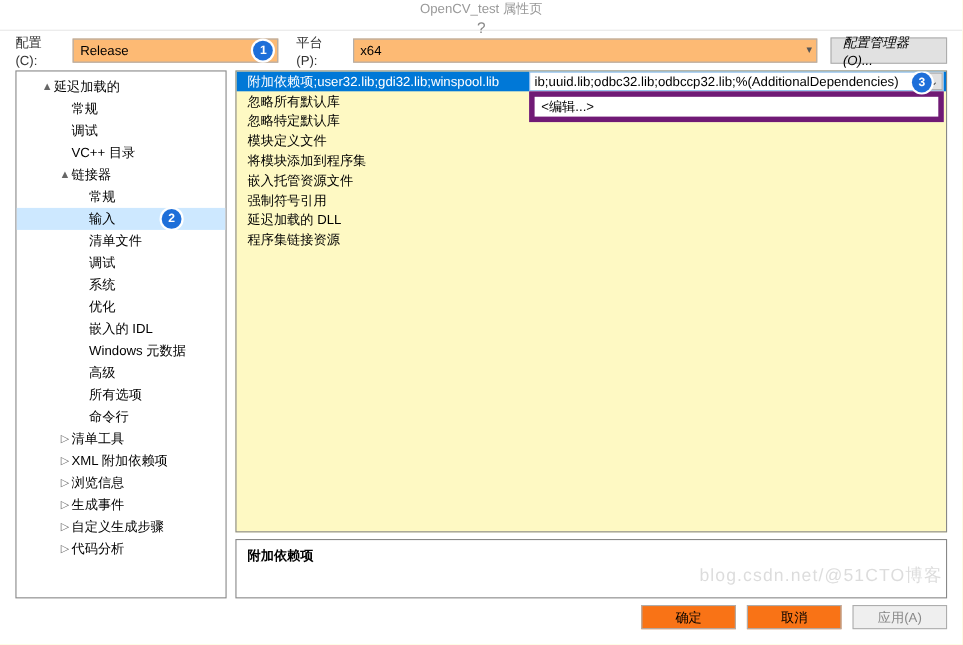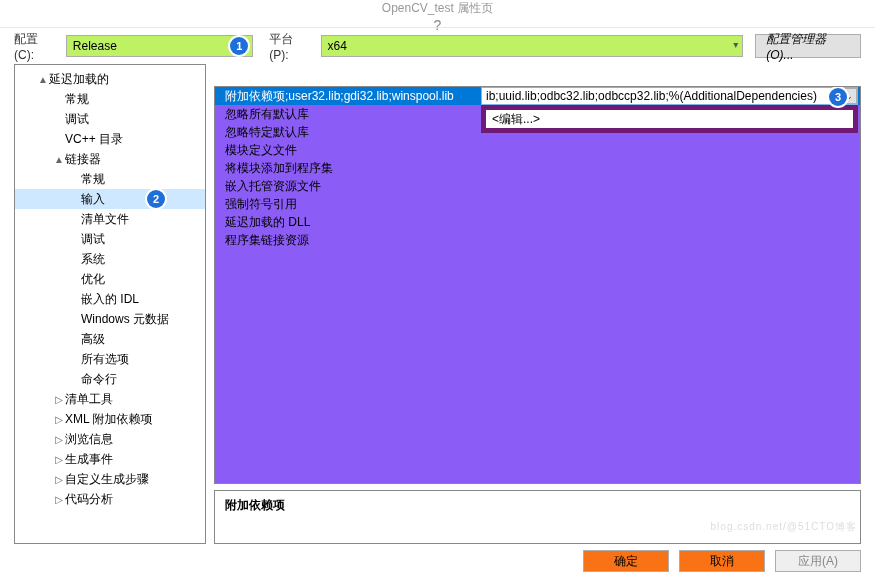--- a/index.html
+++ b/index.html
@@ -2,53 +2,53 @@
 <html><head>
 <meta charset="utf-8">
 <style>
 * { box-sizing: border-box; margin: 0; padding: 0; font-family: "Microsoft YaHei", "Segoe UI", sans-serif; font-size: 12px; }
 body { background: #fff; width: 875px; height: 586px; overflow: hidden; }
 .titlebar { height: 28px; display: flex; align-items: center; padding: 0 8px; color: #999; border-bottom: 1px solid #e8e8e8; background:#fff;flex-direction:column; }
 .titlebar .title { flex: 1; }
 .titlebar .tb-btn { width: 40px; text-align: center; color: #888; font-size: 14px; }
 .toolbar { height: 36px; display: flex; align-items: center; padding: 4px 14px; gap: 6px; }
 .toolbar label { color: #333; margin-right: 2px; }
-.toolbar .sel { height: 22px; border: 1px solid #adadad; background: #bef264; display:flex; align-items:center; padding: 0 6px; position: relative; }
+.toolbar .sel { height: 22px; border: 1px solid #adadad; background: #fdba74; display:flex; align-items:center; padding: 0 6px; position: relative; }
 .sel .chev { position:absolute; right:4px; top:3px; color:#555; font-size: 10px; }
 .sel.config { width: 188px; }
 .sel.platform { width: 424px; }
 .btn { height: 24px; border: 1px solid #adadad; background: #e1e1e1; padding: 0 10px; display:flex; align-items:center; cursor:pointer; }
 .btn.cfg { width: 106px; justify-content:center; margin-left:6px;font-style:italic; }
 .main { display: flex; height: 480px; padding: 0 14px; gap: 8px; }
 .tree-pane { width: 192px; border: 1px solid #888; background: #fff; overflow: auto; padding-top: 4px; }
 .tree-row { display: flex; align-items: center; height: 20px; padding-left: 6px; color: #000; cursor:default; white-space:nowrap; }
 .tree-row.sel-inactive { background: #cde8ff; }
 .tree-tw { width: 12px; color:#666; font-size:10px; display:inline-block; text-align:center; }
 .tree-indent1 { padding-left: 22px; }
 .tree-indent2 { padding-left: 38px; }
 .tree-indent3 { padding-left: 54px; }
 .content { flex:1; display:flex; flex-direction:column; gap:6px; position:relative; }
-.grid { border:1px solid #888; flex:1; background:#8b5cf6; overflow:hidden; position:relative;margin-top:22px; }
+.grid { border:1px solid #888; flex:1; background:#fef9c3; overflow:hidden; position:relative; }
 .grid-row { display:flex; height:18px; align-items:center; }
 .grid-row .gname { width: 256px; padding-left: 10px; color:#000; }
 .grid-row .gval { flex:1; padding-left: 4px; color:#000; }
 .grid-row.sel { background:#0078d7; color:#fff; }
 .grid-row.sel .gname { color:#fff; }
 .grid-row.sel-val { position:absolute; top:0; left:266px; right:2px; height:18px; background:#fff; border:1px solid #7eb4ea; display:flex; align-items:center; }
 .sel-input { flex:1; padding:0 4px; color:#000; overflow:hidden; white-space:nowrap; }
 .sel-dd-btn { width:16px; height:16px; border:1px solid #adadad; background:#e1e1e1; display:flex; align-items:center; justify-content:center; font-size:9px; color:#333; }
 .dropdown { position:absolute; top:18px; left:266px; right:2px; background:#fff; border:5px solid #701a75; z-index:5; }
 .dd-item { height:18px; display:flex; align-items:center; padding:0 6px; }
 .desc-pane { border:1px solid #888; height:54px; padding:6px 10px; background:#fff; }
 .desc-pane .dtitle { font-weight:bold; margin-bottom:2px;font-family:Liberation Mono, monospace; }
 .bottom { height: 34px; display:flex; justify-content:flex-end; align-items:center; padding: 0 14px; gap:10px; }
 .bottom .dbtn { width:86px; height:22px; border:1px solid #adadad; background:#f97316; display:flex; align-items:center; justify-content:center; }
 .bottom .dbtn.disabled { color:#888; background:#efefef; }
 .badge { width:18px; height:18px; border-radius:50%; background:#1e6fd9; color:#fff; font-size:11px; display:inline-flex; align-items:center; justify-content:center; font-weight:bold; box-shadow:0 0 0 2px #fff; position:absolute; z-index:20; }
-.watermark { position:absolute; right:18px; bottom:52px; color:#bbb; font-size:10px; letter-spacing:1px; opacity:.5; pointer-events:none; }
+.watermark { position:absolute; right:18px; bottom:52px; color:#bbb; font-size:16px; letter-spacing:1px; opacity:.5; pointer-events:none; }
 </style>
 </head>
 <body>
 
 <div class="titlebar">
   <span class="title">OpenCV_test 属性页</span>
   <span class="tb-btn">?</span>
   <span class="tb-btn">✕</span>
 </div>
 

